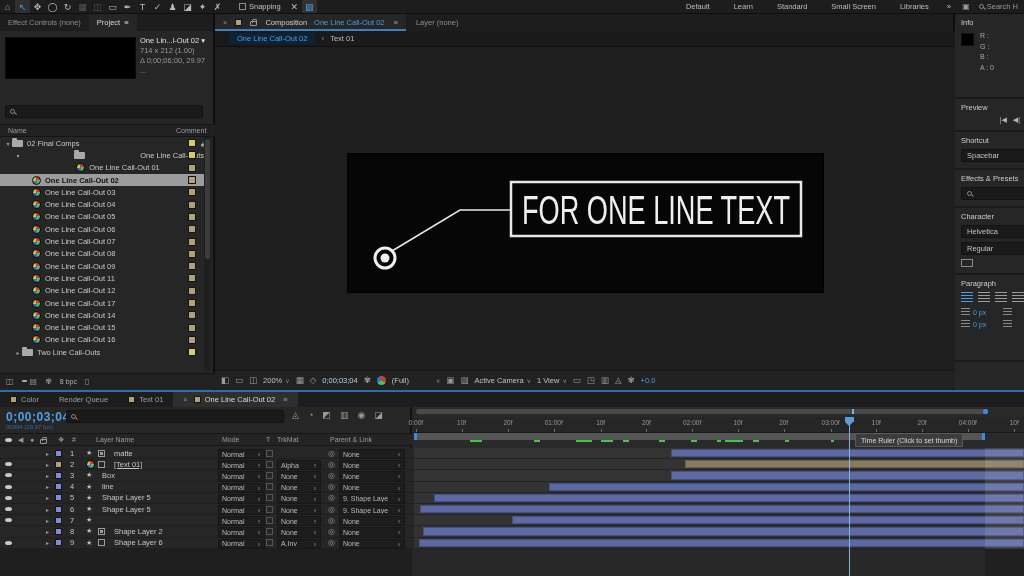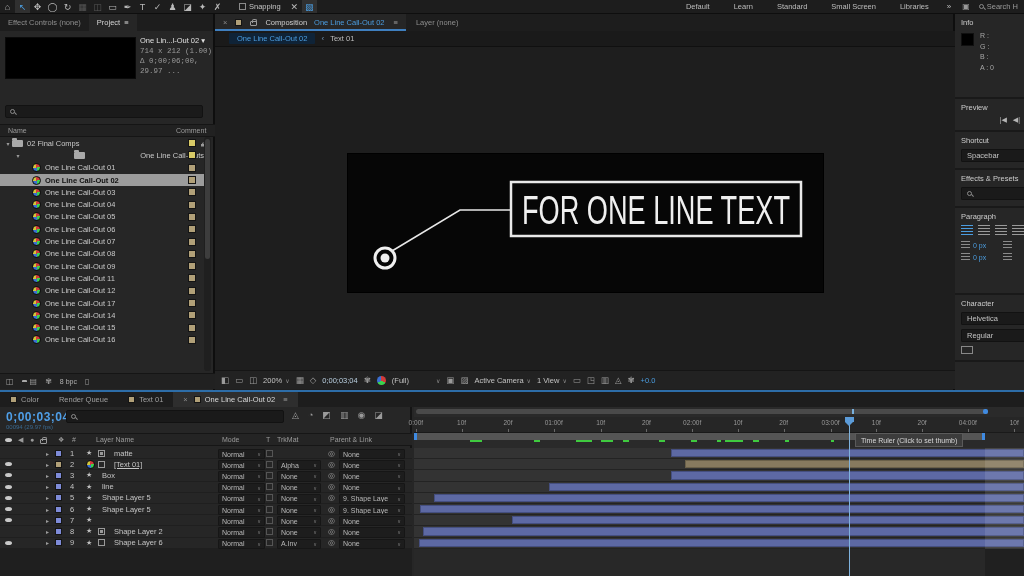--- a/index.html
+++ b/index.html
@@ -26,21 +26,21 @@
   .mag::after { content:""; position:absolute; width:3px; height:1px; background:#8a8a8a; right:-3px; bottom:-1px; transform:rotate(45deg); }
 
   
   #left-panel { position:absolute; left:0; top:14px; width:215px; height:376px; background:#262626; border-right:2px solid #0e0e0e; }
   .ptabbar { height:17px; background:#1d1d1d; display:flex; align-items:stretch; font-size:7.5px; }
   .ptab { display:flex; align-items:center; padding:0 8px; color:#8f8f8f; gap:4px; }
   .ptab.active { background:#262626; color:#d5d5d5; }
   #proj-thumb { position:absolute; left:5px; top:23px; width:131px; height:42px; background:#000; border:1px solid #0a0a0a; }
   #proj-meta { position:absolute; left:140px; top:22px; line-height:10px; font-size:7.5px; }
   #proj-meta .t1 { color:#e0e0e0; }
-  #proj-meta .t2, #proj-meta .t3 { color:#989898;font-family:Liberation Mono, monospace; }
+  #proj-meta .t2, #proj-meta .t3 { color:#989898; }
   .searchbox { background:#1a1a1a; border:1px solid #121212; border-radius:2px; display:flex; align-items:center; padding:0 4px; gap:3px; }
   #proj-search { position:absolute; left:5px; top:91px; width:198px; height:13px; }
   #proj-header { position:absolute; left:0; top:110px; width:215px; height:13px; background:#212121;
     border-top:1px solid #151515; border-bottom:1px solid #151515; display:flex; align-items:center; font-size:7px; color:#9b9b9b; }
   #proj-header .nm { padding-left:8px; width:176px; }
   #proj-rows { position:absolute; left:0; top:123px; width:204px; height:234px; overflow:hidden; }
   .prow { height:12.3px; display:flex; align-items:center; position:relative; font-size:7.5px; color:#c9c9c9; }
   .prow.selected { background:#9c9c9c; color:#101010; font-weight:bold; }
   .twirl { width:8px; text-align:center; color:#9a9a9a; font-size:6px; flex:none; }
   .prow.selected .twirl { color:#222; }
@@ -235,21 +235,21 @@
             <rect x="6" y="5" width="3" height="2.5" fill="#9a9a9a"></rect>
             <path d="M4.5 2.5 V4 M1.5 5 V4 H7.5 V5" stroke="#9a9a9a" fill="none" stroke-width="0.8"></path>
           </svg></span>
       </div>
       <div class="prow" style="padding-left: 14px; justify-content: space-between;">
         <span class="twirl">▾</span>
         <span class="folder-ico"></span>
         <span style="white-space: nowrap; overflow: hidden; max-width: 118px;">One Line Call-Outs</span>
         <span class="labelsq" style="background: rgb(216, 202, 103);"></span>
       </div>
-      <div class="prow" style="padding-left: 24px;">
+      <div class="prow" style="padding-left: 24px; justify-content: center;">
         <span class="twirl"></span>
         <span class="comp-ico"></span>
         <span style="white-space: nowrap; overflow: hidden; max-width: 118px;">One Line Call-Out 01</span>
         <span class="labelsq" style="background: rgb(177, 160, 120);"></span>
       </div>
       <div class="prow selected" style="padding-left: 24px;">
         <span class="twirl"></span>
         <span class="comp-ico"></span>
         <span style="white-space: nowrap; overflow: hidden; max-width: 118px;">One Line Call-Out 02</span>
         <span class="labelsq" style="background: rgb(177, 160, 120);"></span>
@@ -324,20 +324,26 @@
         <span class="twirl"></span>
         <span class="comp-ico"></span>
         <span style="white-space: nowrap; overflow: hidden; max-width: 118px;">One Line Call-Out 15</span>
         <span class="labelsq" style="background: rgb(177, 160, 120);"></span>
       </div>
       <div class="prow" style="padding-left: 24px;">
         <span class="twirl"></span>
         <span class="comp-ico"></span>
         <span style="white-space: nowrap; overflow: hidden; max-width: 118px;">One Line Call-Out 16</span>
         <span class="labelsq" style="background: rgb(177, 160, 120);"></span>
+      </div>
+      <div class="prow" style="padding-left: 14px;">
+        <span class="twirl">▸</span>
+        <span class="folder-ico"></span>
+        <span style="white-space: nowrap; overflow: hidden; max-width: 118px;">Two Line Call-Outs</span>
+        <span class="labelsq" style="background: rgb(216, 202, 103);"></span>
       </div>
     </div>
   <div id="proj-scroll">
       <div class="thumb"></div>
     </div>
   <div id="proj-bottom">
     <span>◫</span>
     <span style="display:inline-block;"><span class="folder-ico" style="margin:0;"></span></span>
     <span>▤</span>
     <span>✾</span>
@@ -436,44 +442,44 @@
     <div class="rp-h">Shortcut</div>
     <div class="chip">Spacebar</div>
   </div>
   <div class="rp-sec">
     <div class="rp-h">Effects &amp; Presets</div>
     <div class="chip">
         <span class="mag"></span>
       </div>
   </div>
   <div class="rp-sec">
+    <div class="rp-h">Character</div>
+    <div class="chip" style="margin-bottom:4px;">Helvetica</div>
+    <div class="chip">Regular</div>
+    <div id="char-swatch"></div>
+  </div>
+  <div class="rp-sec">
     <div class="rp-h">Paragraph</div>
     <div class="al-row">
       <span class="al active"></span>
       <span class="al"></span>
       <span class="al"></span>
       <span class="al"></span>
     </div>
     <div class="ind-row">
       <span class="ind-ico"></span>
       <span class="ind-val">0 px</span>
       <span class="ind-ico" style="margin-left:14px;"></span>
     </div>
     <div class="ind-row">
       <span class="ind-ico"></span>
       <span class="ind-val">0 px</span>
       <span class="ind-ico" style="margin-left:14px;"></span>
     </div>
     <div style="height:22px;"></div>
-  </div>
-  <div class="rp-sec">
-    <div class="rp-h">Character</div>
-    <div class="chip" style="margin-bottom:4px;">Helvetica</div>
-    <div class="chip">Regular</div>
-    <div id="char-swatch"></div>
   </div>
 </div>
 
 <div id="timeline">
   <div id="tl-tabs">
       <div class="tl-tab">
         <span class="sq"></span>
         <span>Color</span>
       </div>
       <div class="tl-tab">

